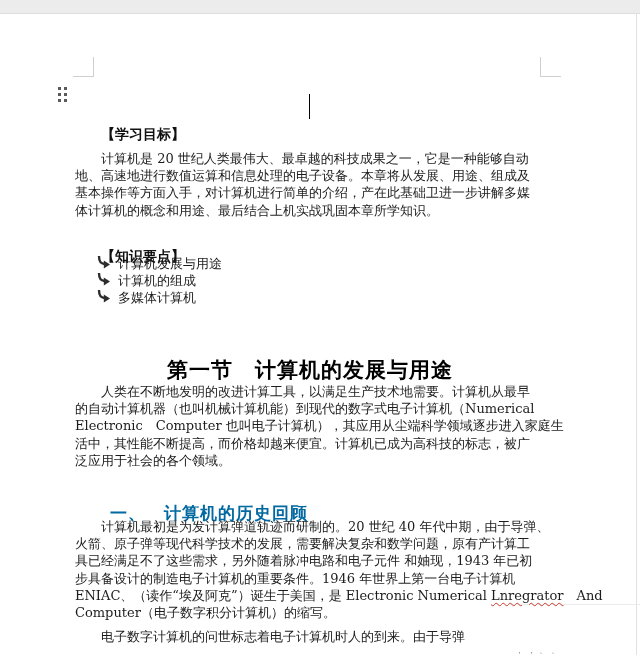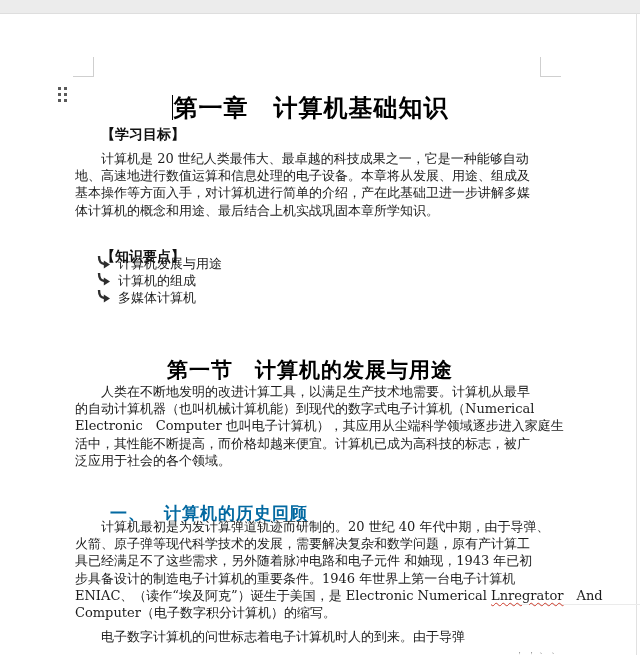--- a/index.html
+++ b/index.html
@@ -65,21 +65,21 @@
     <i></i>
       <i></i>
       <i></i>
       <i></i>
       <i></i>
       <i></i>
   </div>
 
   <div class="content">
 
-    <h1 class="abs chapter-title"><span class="caret"></span><span>第一章　计算机基础知识</span></h1>
+    <h1 class="abs chapter-title"><span class="caret"></span></h1>
 
     <div class="abs heiti h-obj">【学习目标】</div>
 
     <div class="abs para p-obj">
       <div class="ln indent">计算机是 20 世纪人类最伟大、最卓越的科技成果之一，它是一种能够自动</div>
       <div class="ln">地、高速地进行数值运算和信息处理的电子设备。本章将从发展、用途、组成及</div>
       <div class="ln">基本操作等方面入手，对计算机进行简单的介绍，产在此基础卫进一步讲解多媒</div>
       <div class="ln">体计算机的概念和用途、最后结合上机实战巩固本章所学知识。</div>
     </div>
 

